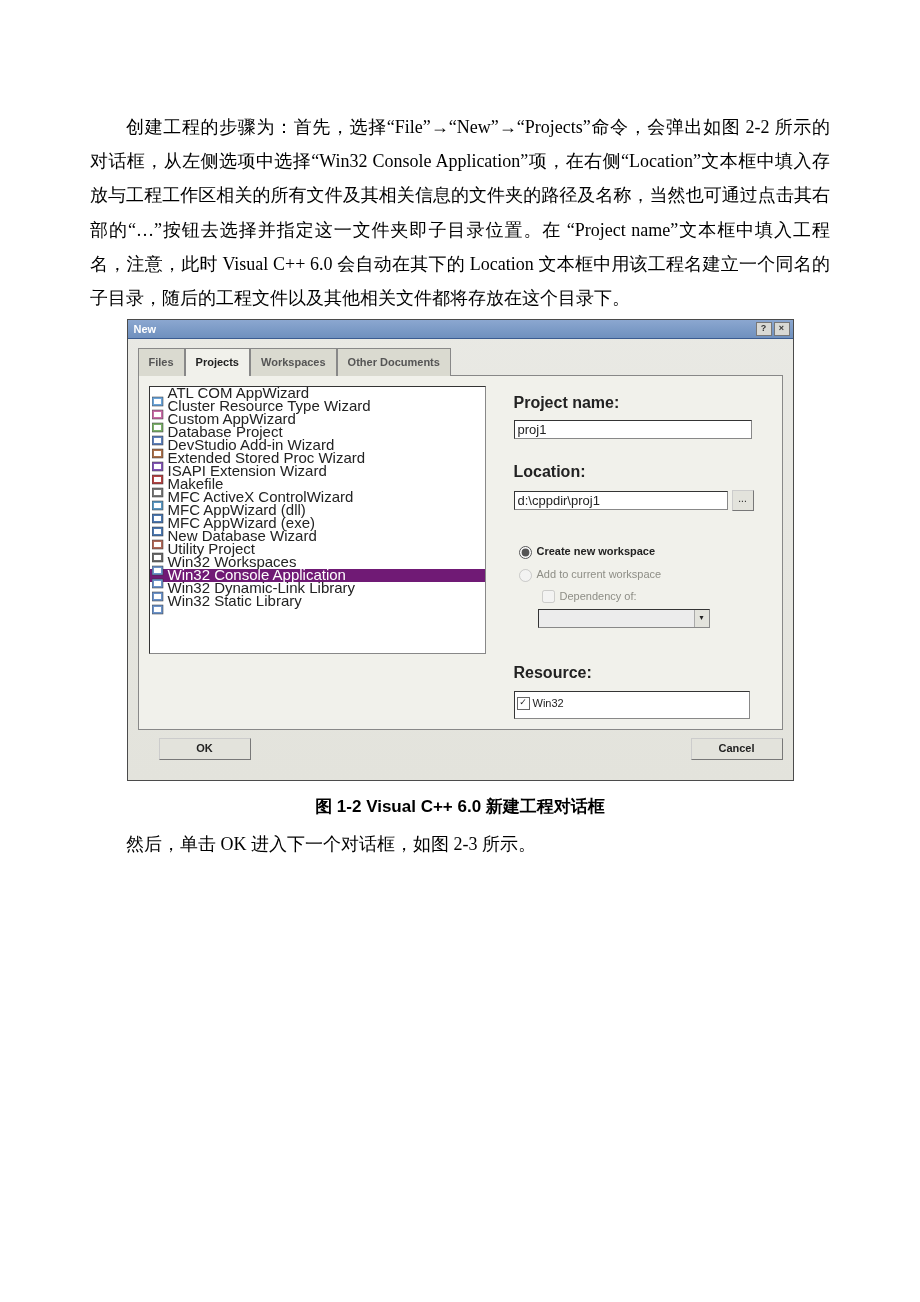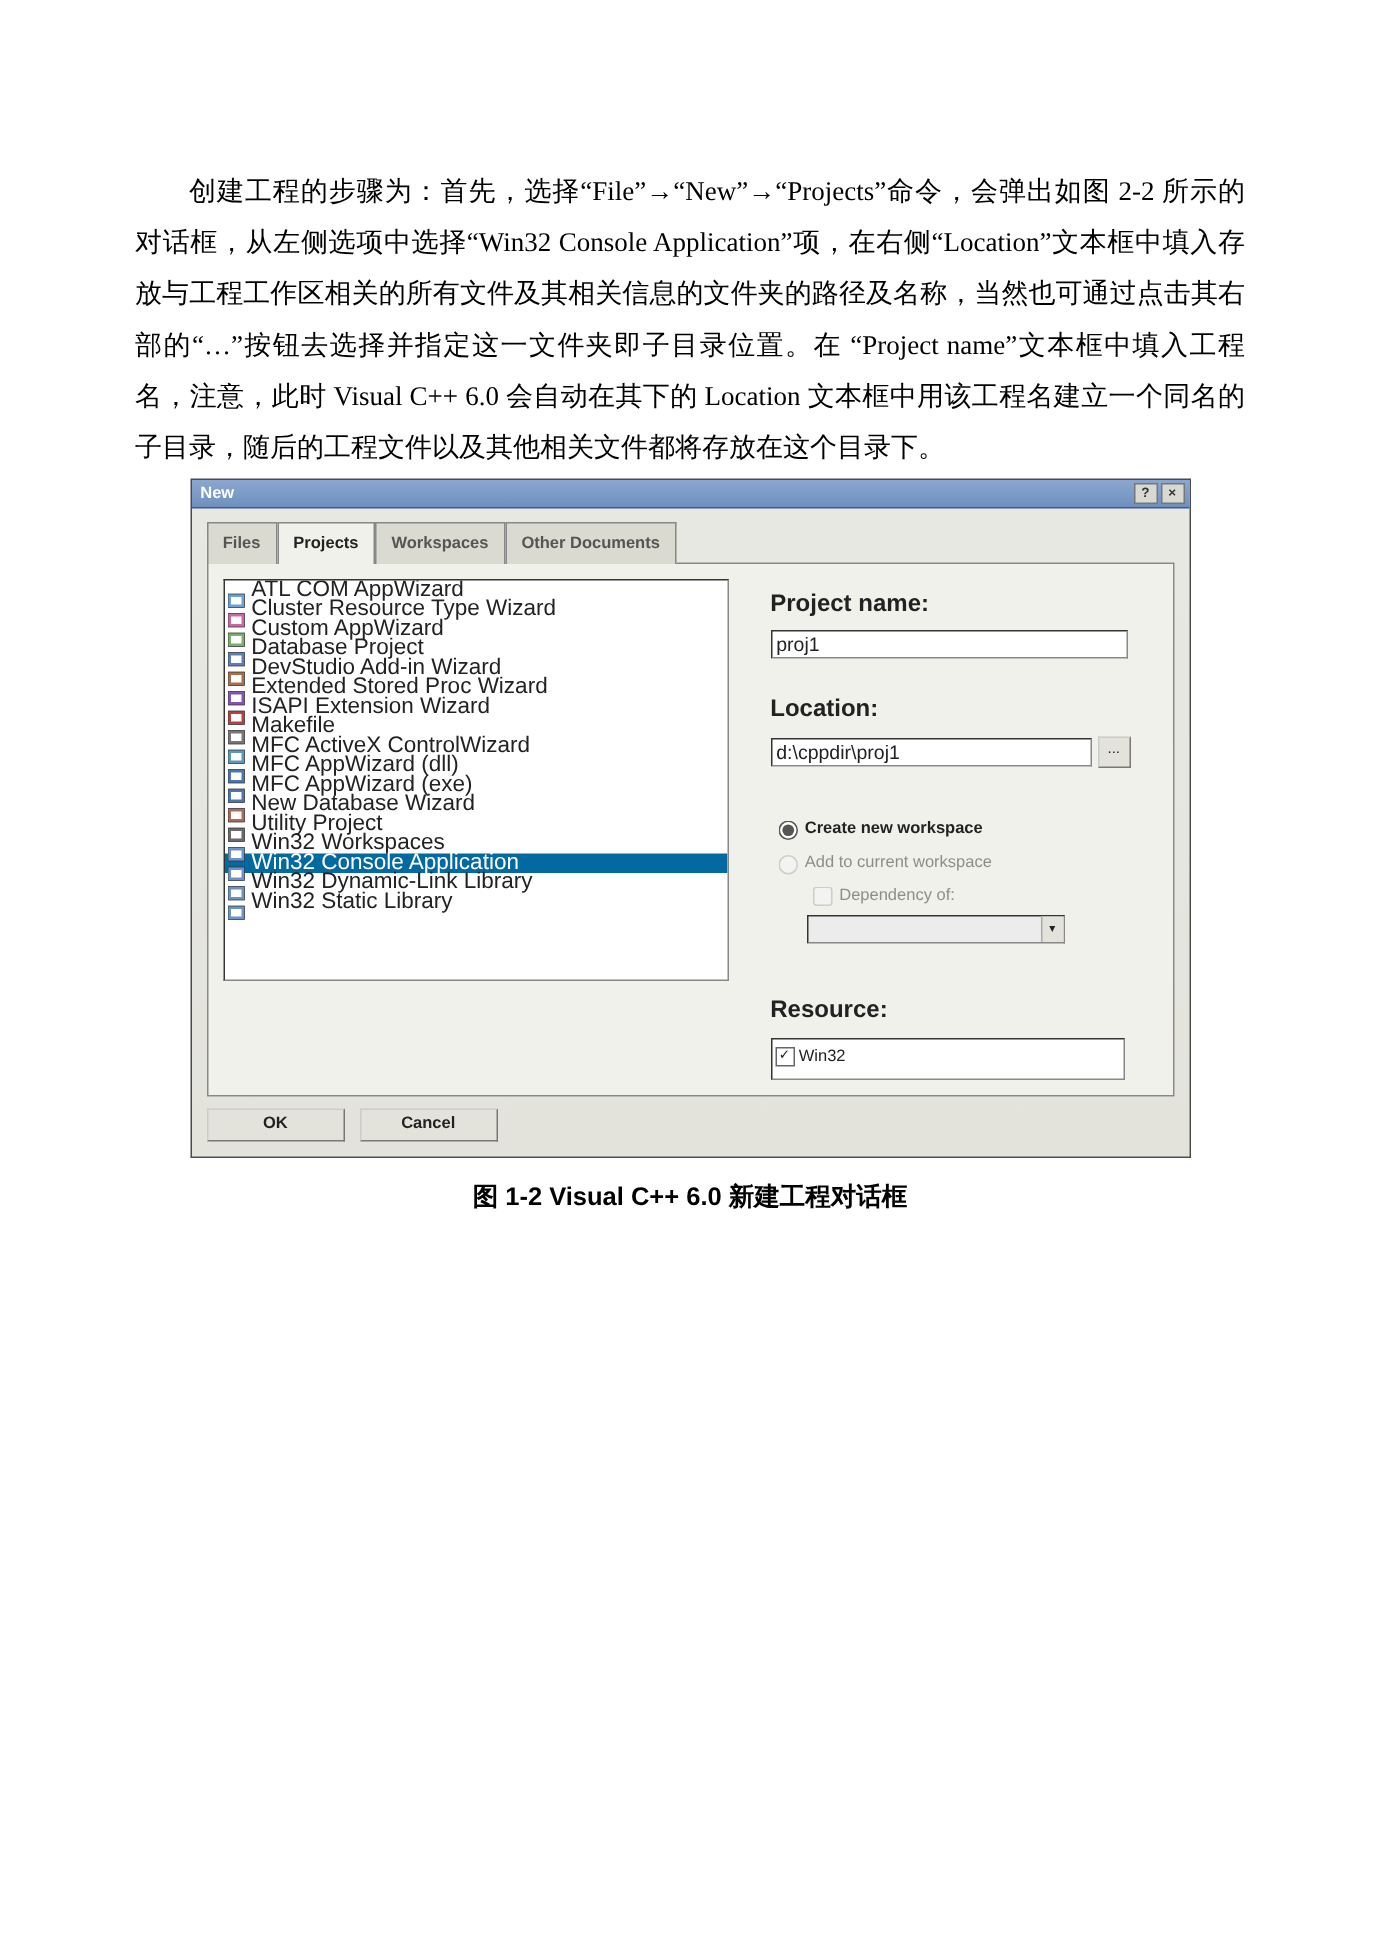--- a/index.html
+++ b/index.html
@@ -104,21 +104,21 @@
     height: 13px;
     white-space: nowrap;
   }
   .list-item .ico {
     width: 13px;
     height: 11px;
     margin-right: 3px;
     flex-shrink: 0;
   }
   .list-item.selected {
-    background: #0369a1;
+    background: #701a75;
     color: #fff;
   }
   .right-pane {
     flex: 1;
     padding-left: 28px;
     padding-top: 0;
   }
   .field-label {
     font-weight: bold;
     font-size: 16px;
@@ -186,22 +186,23 @@
   .checkline { display: flex; align-items: center; }
   .checkline .cb {
     width: 11px; height: 11px;
     border: 1px solid #666;
     margin-right: 3px;
     font-size: 9px; line-height: 9px; text-align: center;
     background: #fff;
   }
   .btn-row {
     display: flex;
-    justify-content: flex-start;
-    padding: 8px 10px 10px 0;
+    justify-content: space-between;
+    padding: 8px 10px 20px 0;
+    margin-left: 21px;
   }
   .dlg-btn {
     width: 90px;
     height: 20px;
     background: #e3e3dc;
     border: 1px outset #ccc;
     margin-left: 10px;
     font-size: 11px;
     font-weight: bold;
     text-align: center;
@@ -411,14 +412,15 @@
       <div class="btn-row">
         <div class="dlg-btn">OK</div>
         <div class="dlg-btn">Cancel</div>
       </div>
 
     </div>
   </div>
 
   <div class="caption">图 1-2  Visual C++ 6.0 新建工程对话框</div>
 
+  <p class="para indent">然后，单击 OK 进入下一个对话框，如图 2-3 所示。</p>
 
 </div>
 
 </body></html>

